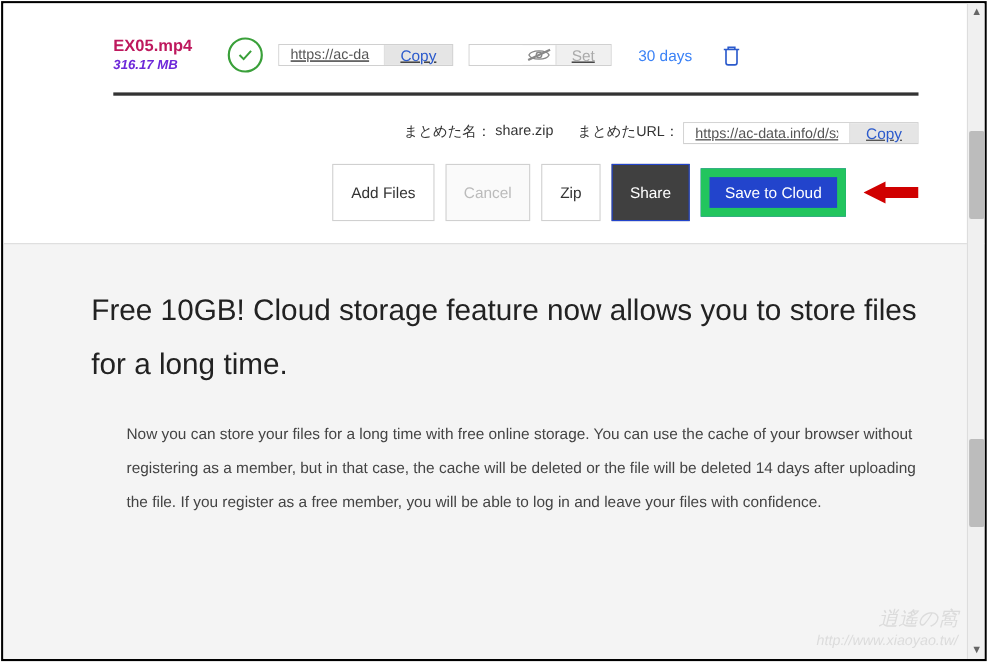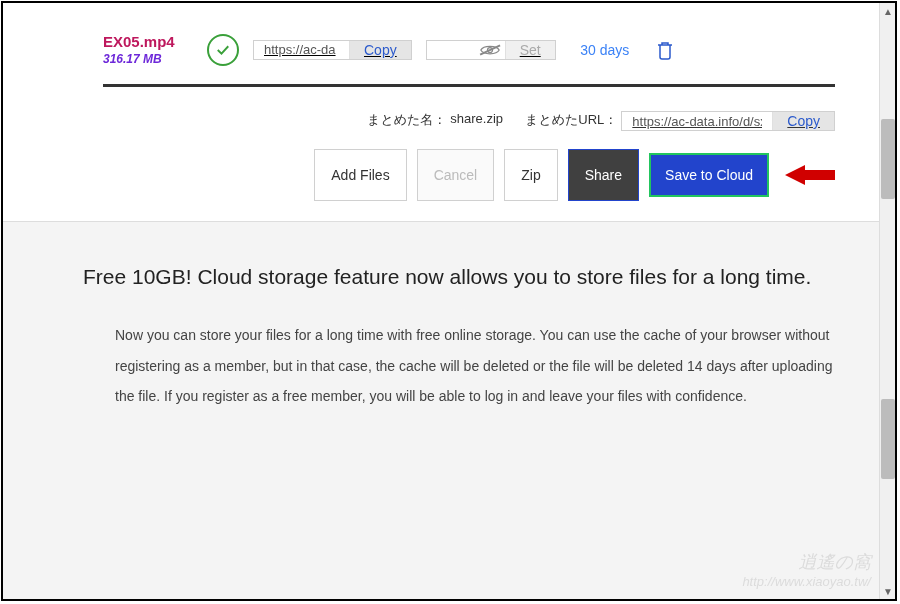--- a/index.html
+++ b/index.html
@@ -146,40 +146,40 @@
   }
   .btn-disabled { color: #bbb; background: #fafafa; }
   .btn-primary {
     background: #404040;
     color: #fff;
     border-color: #2244cc;
   }
   .btn-highlight {
     background: #2244cc;
     color: #fff;
-    border: 2px solid #22c55e;
+    border: 8px solid #22c55e;
     height: 44px;
     padding: 0 14px;
   }
   .red-arrow {
     width: 50px;
     height: 24px;
     position: relative;
     margin-left: 6px;
   }
   .red-arrow svg { width: 50px; height: 24px; }
 
   .bottom-panel {
     background: #f4f4f4;
     border-top: 1px solid #ddd;
     padding: 36px 60px 40px 80px;
     height: 400px;
   }
   .headline {
-    font-size: 21px;
+    font-size: 27px;
     color: #222;
     line-height: 1.8;
     margin-bottom: 24px;
     font-weight: normal;
   }
   .para {
     font-size: 14px;
     color: #444;
     line-height: 2.2;
     margin-bottom: 20px;

